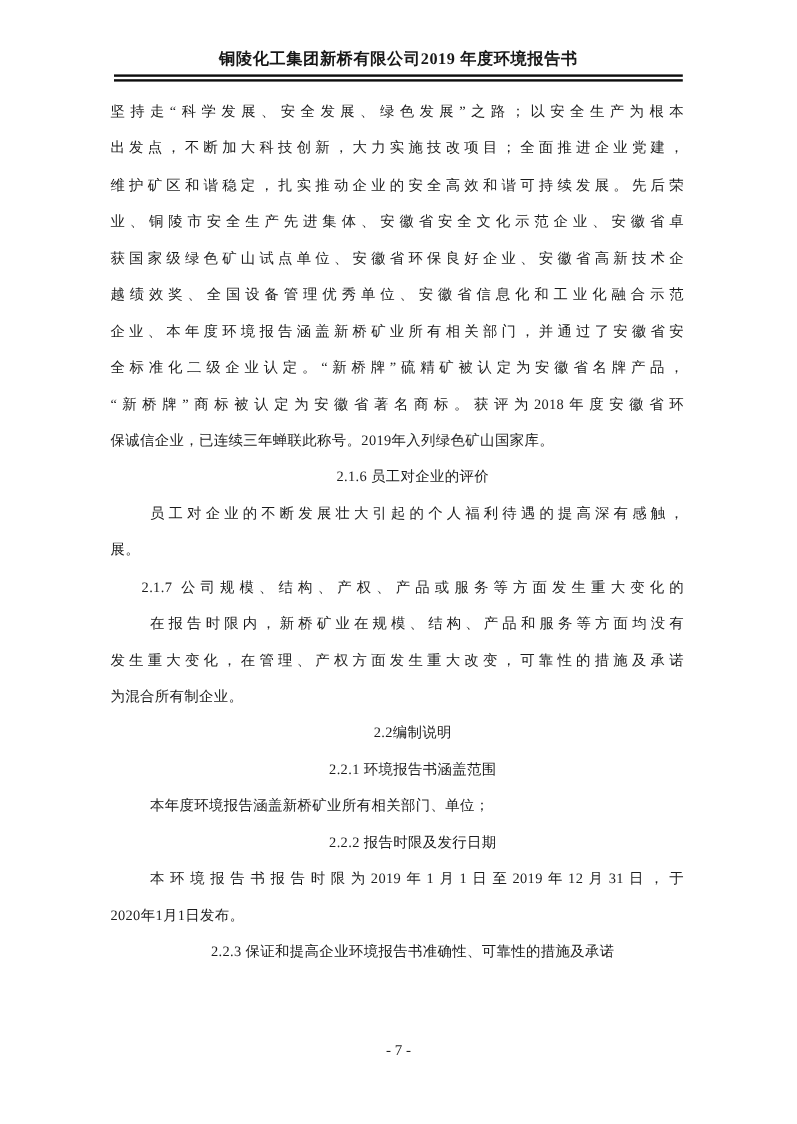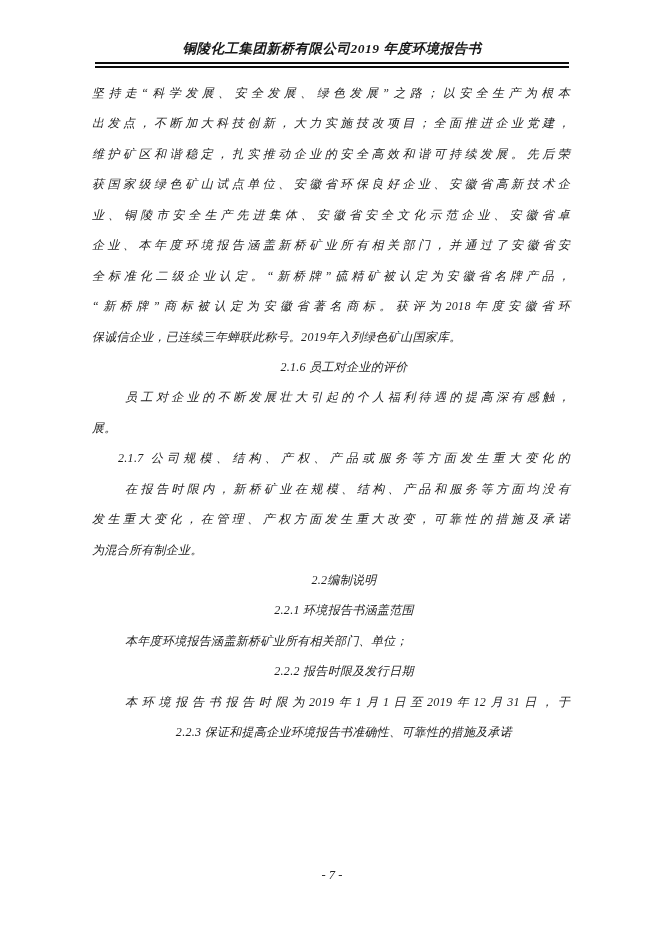--- a/index.html
+++ b/index.html
@@ -4,21 +4,20 @@
 <style>
   html, body { margin: 0; padding: 0; background: #ffffff; }
   .page {
     position: relative;
     width: 664px;
     height: 937px;
     background: #ffffff;
     overflow: hidden;
     font-family: "Liberation Serif", "DejaVu Serif", serif;
     color: #1c1c1c;
-    font-style: italic;
   }
   .header-title {
     position: absolute;
     top: 38px;
     left: 0;
     width: 664px;
     height: 22px;
     line-height: 22px;
     text-align: center;
     font-size: 13.5px;
@@ -71,34 +70,36 @@
 </head>
 <body>
 
 <div class="page">
   <div class="header-title">铜陵化工集团新桥有限公司2019 年度环境报告书</div>
   <div class="header-divider"></div>
   <div class="doc-body">
       <div class="doc-line just">坚持走“科学发展、安全发展、绿色发展”之路；以安全生产为根本</div>
       <div class="doc-line just">出发点，不断加大科技创新，大力实施技改项目；全面推进企业党建，</div>
       <div class="doc-line just">维护矿区和谐稳定，扎实推动企业的安全高效和谐可持续发展。先后荣</div>
+      <div class="doc-line just">业、铜陵市安全生产先进集体、安徽省安全文化示范企业、安徽省卓</div>
       <div class="doc-line just">获国家级绿色矿山试点单位、安徽省环保良好企业、安徽省高新技术企</div>
-      <div class="doc-line just">业、铜陵市安全生产先进集体、安徽省安全文化示范企业、安徽省卓</div>
+      <div class="doc-line just">越绩效奖、全国设备管理优秀单位、安徽省信息化和工业化融合示范</div>
       <div class="doc-line just">企业、本年度环境报告涵盖新桥矿业所有相关部门，并通过了安徽省安</div>
       <div class="doc-line just">全标准化二级企业认定。“新桥牌”硫精矿被认定为安徽省名牌产品，</div>
       <div class="doc-line just">“新桥牌”商标被认定为安徽省著名商标。获评为2018年度安徽省环</div>
       <div class="doc-line">保诚信企业，已连续三年蝉联此称号。2019年入列绿色矿山国家库。</div>
       <div class="doc-line heading">2.1.6 员工对企业的评价</div>
       <div class="doc-line para just">员工对企业的不断发展壮大引起的个人福利待遇的提高深有感触，</div>
       <div class="doc-line">展。</div>
       <div class="doc-line heading just">2.1.7 公司规模、结构、产权、产品或服务等方面发生重大变化的</div>
       <div class="doc-line para just">在报告时限内，新桥矿业在规模、结构、产品和服务等方面均没有</div>
       <div class="doc-line just">发生重大变化，在管理、产权方面发生重大改变，可靠性的措施及承诺</div>
       <div class="doc-line">为混合所有制企业。</div>
       <div class="doc-line heading">2.2编制说明</div>
       <div class="doc-line heading">2.2.1 环境报告书涵盖范围</div>
       <div class="doc-line para">本年度环境报告涵盖新桥矿业所有相关部门、单位；</div>
       <div class="doc-line heading">2.2.2 报告时限及发行日期</div>
       <div class="doc-line para just">本环境报告书报告时限为2019年1月1日至2019年12月31日，于</div>
+      <div class="doc-line">2020年1月1日发布。</div>
       <div class="doc-line heading">2.2.3 保证和提高企业环境报告书准确性、可靠性的措施及承诺</div>
     </div>
   <div class="page-number">- 7 -</div>
 </div>
 
 </body></html>

